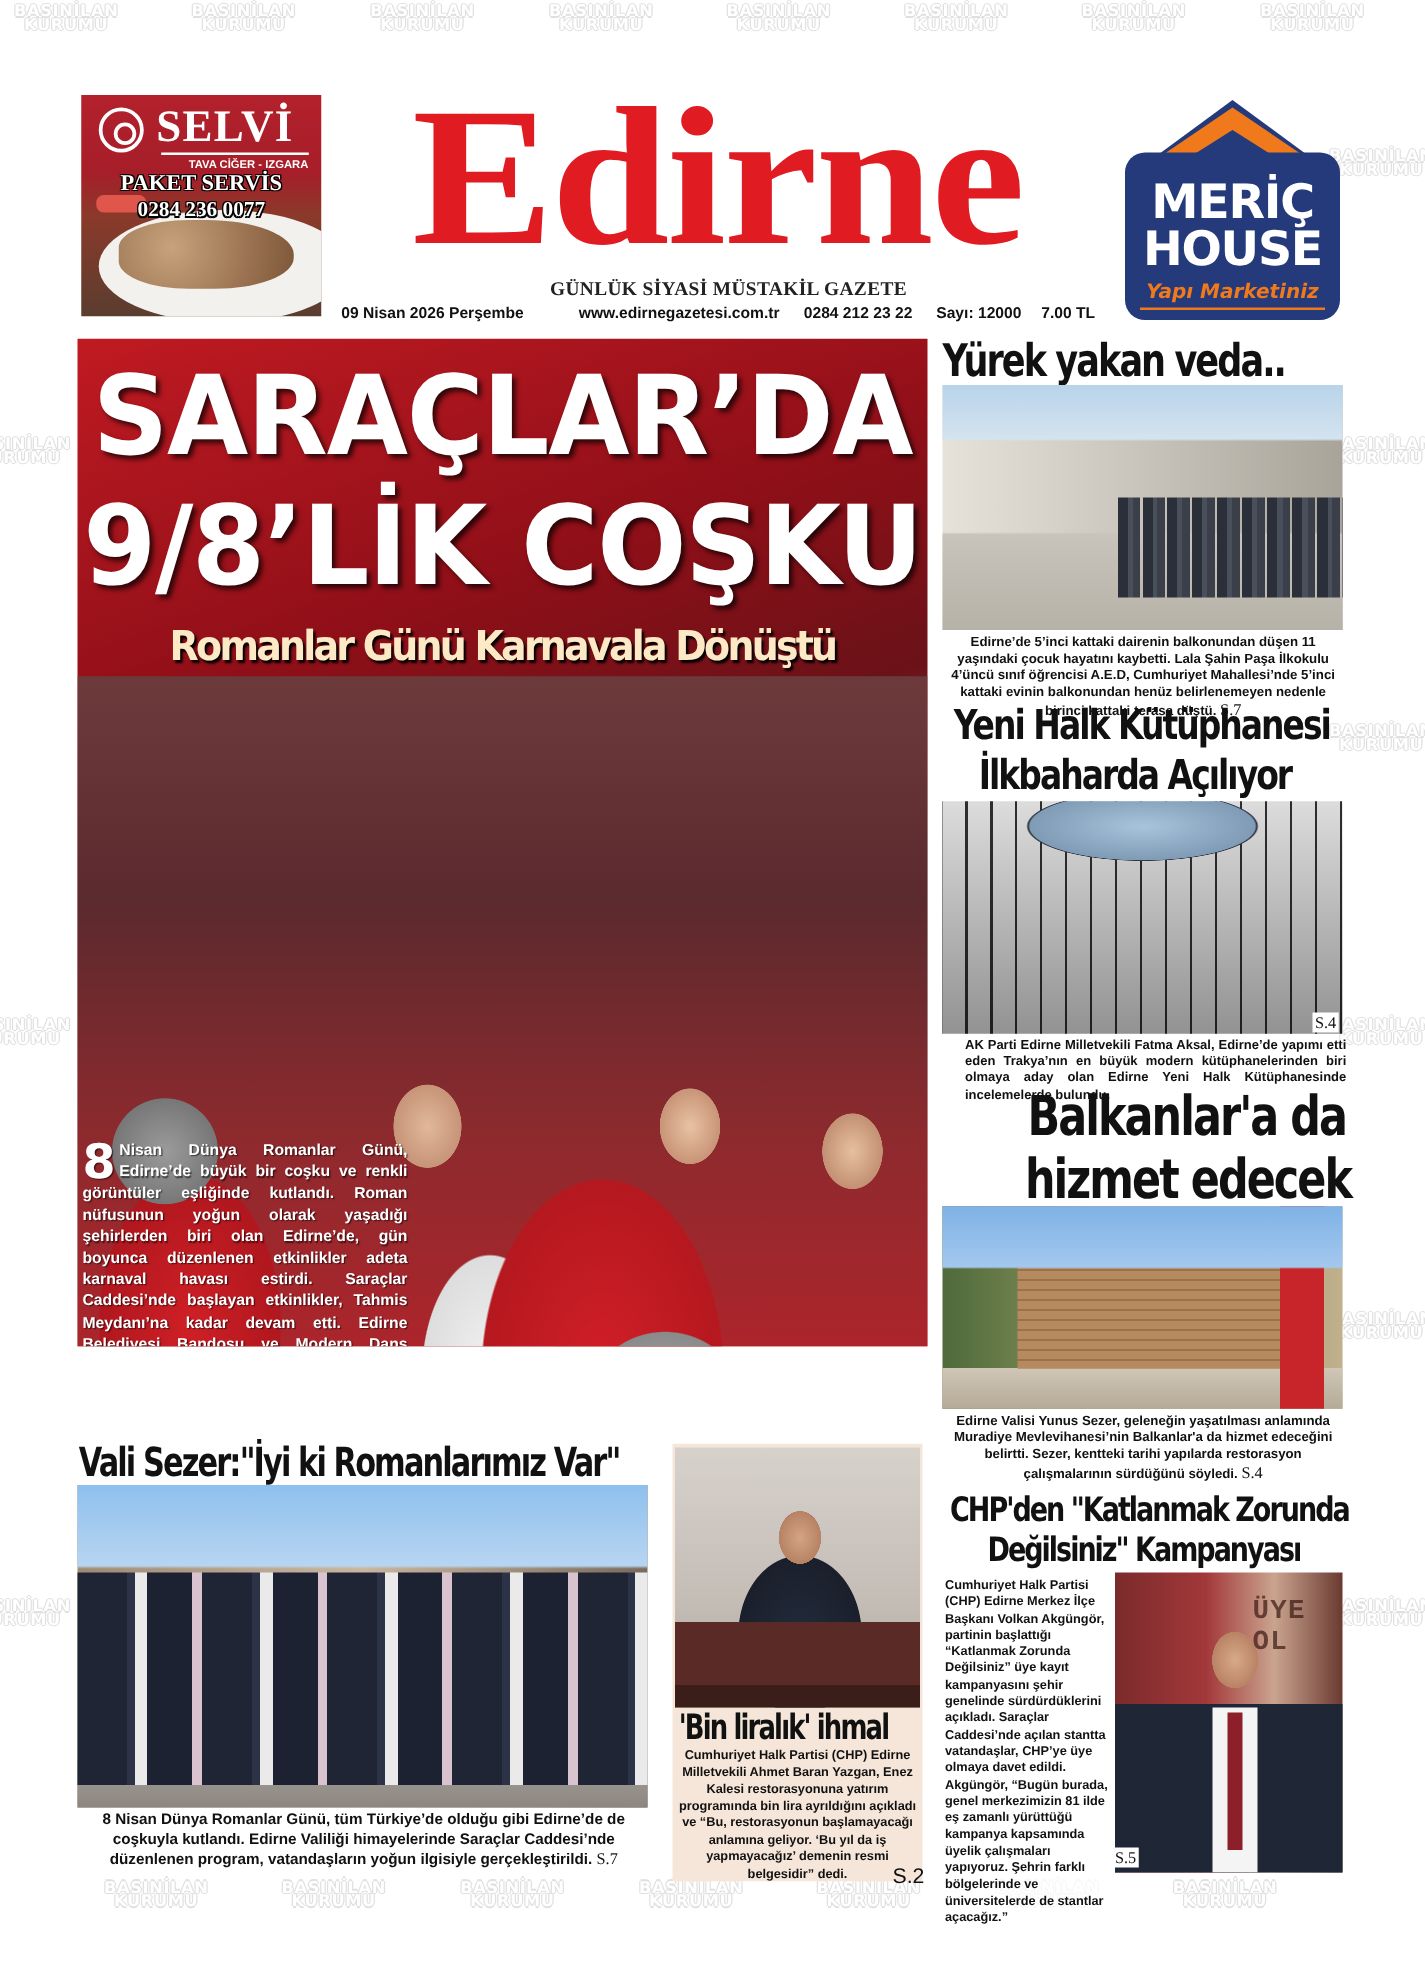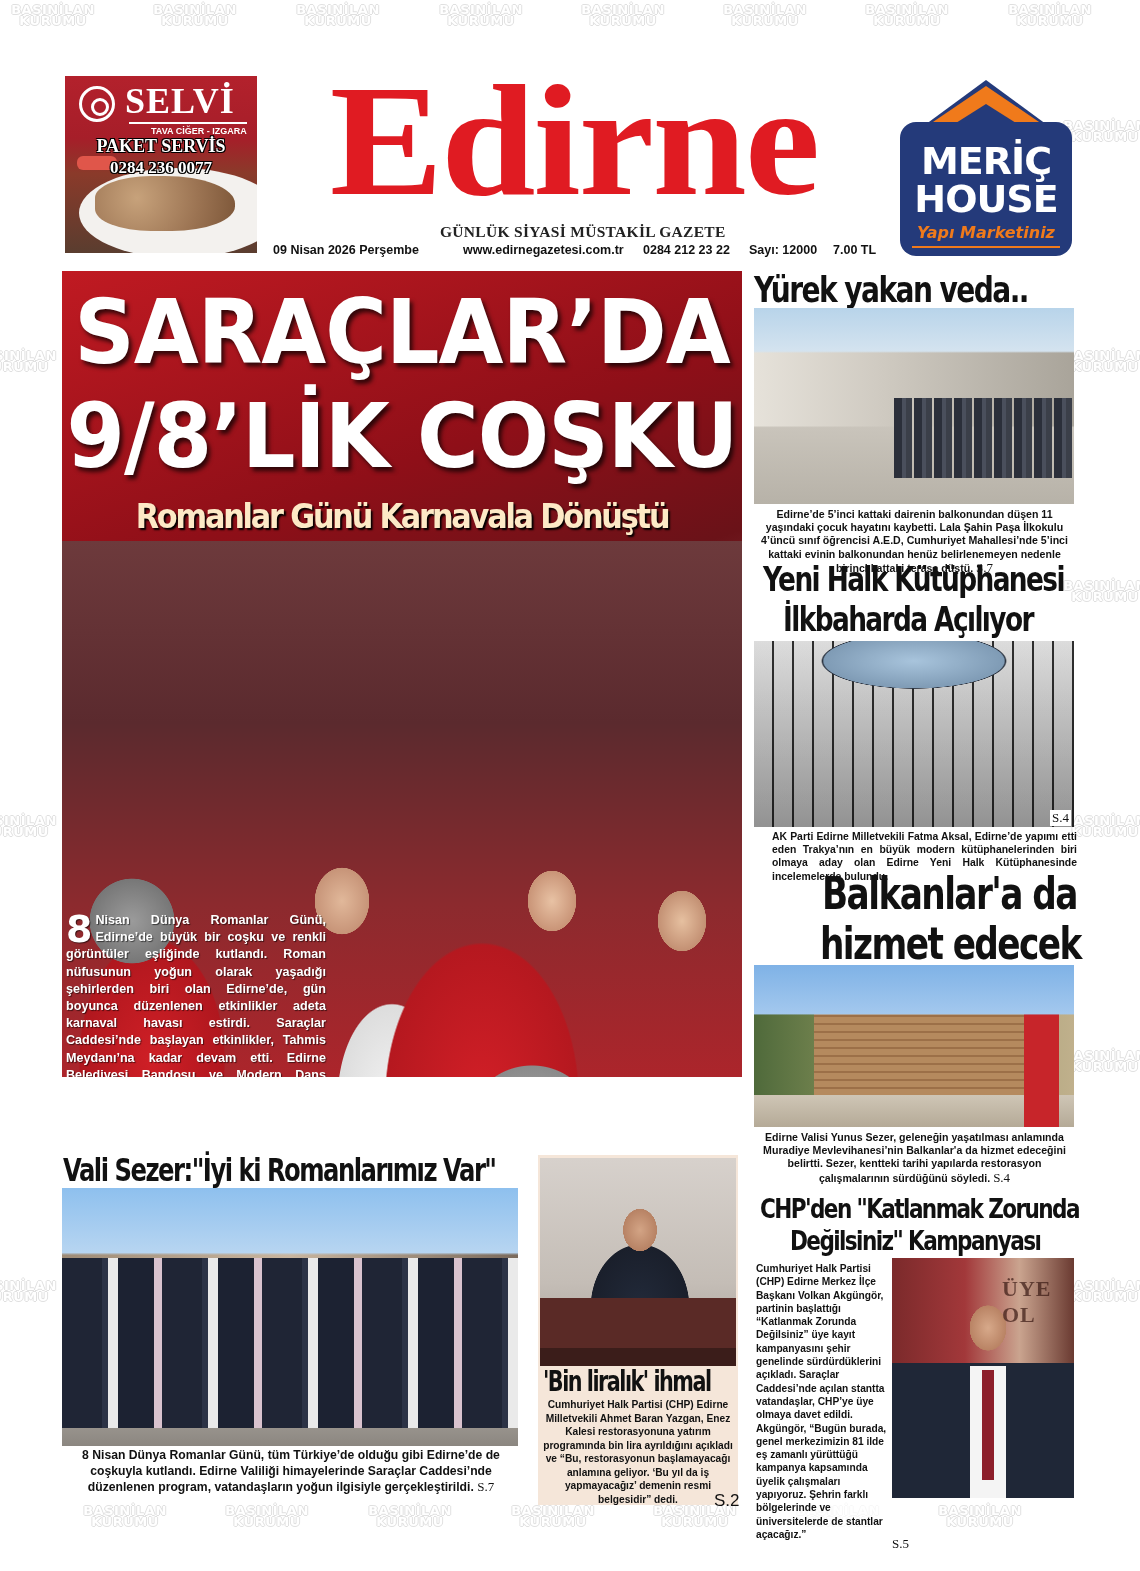--- a/index.html
+++ b/index.html
@@ -90,21 +90,21 @@
               repeating-linear-gradient(0deg, #b58a5e 0 6px, #9c7048 6px 8px) 60px 20px / 220px 110px no-repeat,
               linear-gradient(180deg, transparent 0 80%, #cfc6b6 80%, #b5aa97 100%),
               linear-gradient(90deg, #4f6a3b 0%, #7e8b55 30%, #c0b08c 100%); }
   .p-chp { left: 892px; top: 1258px; width: 182px; height: 240px;
            background:
              radial-gradient(ellipse 26px 32px at 96px 70px, #d7a98a 0%, #b98364 70%, transparent 71%),
              linear-gradient(180deg, transparent 0 105px, #1f2737 105px),
              linear-gradient(90deg, #7b2a2b 0%, #a2383a 40%, #caa48f 70%, #6a3a31 100%); }
   .p-chp .shirt { position: absolute; left: 78px; top: 108px; width: 36px; height: 132px; background: #f4f4f4; }
   .p-chp .tie { position: absolute; left: 90px; top: 112px; width: 12px; height: 110px; background: #8d1f2b; }
-  .p-chp .sign { position: absolute; left: 110px; top: 18px; font-family: Liberation Serif, serif; font-weight: bold; font-size: 22px; color: #3a1a14; letter-spacing: 1px; opacity: 0.7; }
+  .p-chp .sign { position: absolute; left: 110px; top: 18px; font-family: Liberation Mono, monospace; font-weight: bold; font-size: 22px; color: #3a1a14; letter-spacing: 1px; opacity: 0.7; }
 
   .p-vali { left: 62px; top: 1188px; width: 456px; height: 258px;
             background:
               linear-gradient(180deg, #8ec0ee 0%, #b7d5f1 25%, transparent 26%),
               repeating-linear-gradient(90deg, #1f2535 0 40px, #2c3346 40px 46px, #eaeaea 46px 56px, #1c2232 56px 92px, #d9c3cf 92px 100px) 0 70px / 456px 170px no-repeat,
               linear-gradient(180deg, transparent 0 85%, #a6a19a 85%, #8b8680 100%),
               linear-gradient(90deg, #9e8b76 0%, #c9b6a0 50%, #7a6a5c 100%); }
   .p-bin { left: 540px; top: 1158px; width: 196px; height: 208px;
            background:
              radial-gradient(ellipse 24px 30px at 100px 72px, #d3a485 0%, #b78264 70%, transparent 71%),
@@ -215,21 +215,21 @@
 
 <section>
   <div class="rh" style="left:760px;top:1193px;font-size:27px;line-height:32px;transform:scaleX(0.8);">CHP'den "Katlanmak Zorunda</div>
   <div class="rh" style="left:790px;top:1225px;font-size:27px;line-height:32px;transform:scaleX(0.8);">Değilsiniz" Kampanyası</div>
   <div class="photo p-chp">
     <div class="shirt"></div>
     <div class="tie"></div>
     <div class="sign">ÜYE OL</div>
   </div>
   <div class="cap" style="left:756px;top:1262px;width:136px;text-align:left;font-size:10.2px;line-height:13.3px;background:rgba(255,255,255,0.75);">Cumhuriyet Halk Partisi (CHP) Edirne Merkez İlçe Başkanı Volkan Akgüngör, partinin başlattığı “Katlanmak Zorunda Değilsiniz” üye kayıt kampanyasını şehir genelinde sürdürdüklerini açıkladı. Saraçlar Caddesi’nde açılan stantta vatandaşlar, CHP’ye üye olmaya davet edildi. Akgüngör, “Bugün burada, genel merkezimizin 81 ilde eş zamanlı yürüttüğü kampanya kapsamında üyelik çalışmaları yapıyoruz. Şehrin farklı bölgelerinde ve üniversitelerde de stantlar açacağız.”</div>
-  <div style="position:absolute;left:890px;top:1536px;background:#fff;font-family:'Liberation Serif',serif;font-size:13px;padding:0 2px;">S.5</div>
+  <div style="position:absolute;left:890px;top:1478px;background:#fff;font-family:'Liberation Serif',serif;font-size:13px;padding:0 2px;">S.5</div>
 </section>
 
 <section>
   <div class="rh" style="left:63px;top:1151px;font-size:32px;line-height:38px;transform:scaleX(0.76);">Vali Sezer:"İyi ki Romanlarımız Var"</div>
   <div class="photo p-vali"></div>
   <div class="cap" style="left:62px;top:1448px;width:458px;font-size:12.2px;line-height:15.6px;">
     <span>8 Nisan Dünya Romanlar Günü, tüm Türkiye’de olduğu gibi Edirne’de de coşkuyla kutlandı. Edirne Valiliği himayelerinde Saraçlar Caddesi’nde düzenlenen program, vatandaşların yoğun ilgisiyle gerçekleştirildi.</span> <span class="pg">S.7</span>
   </div>
 </section>
 

